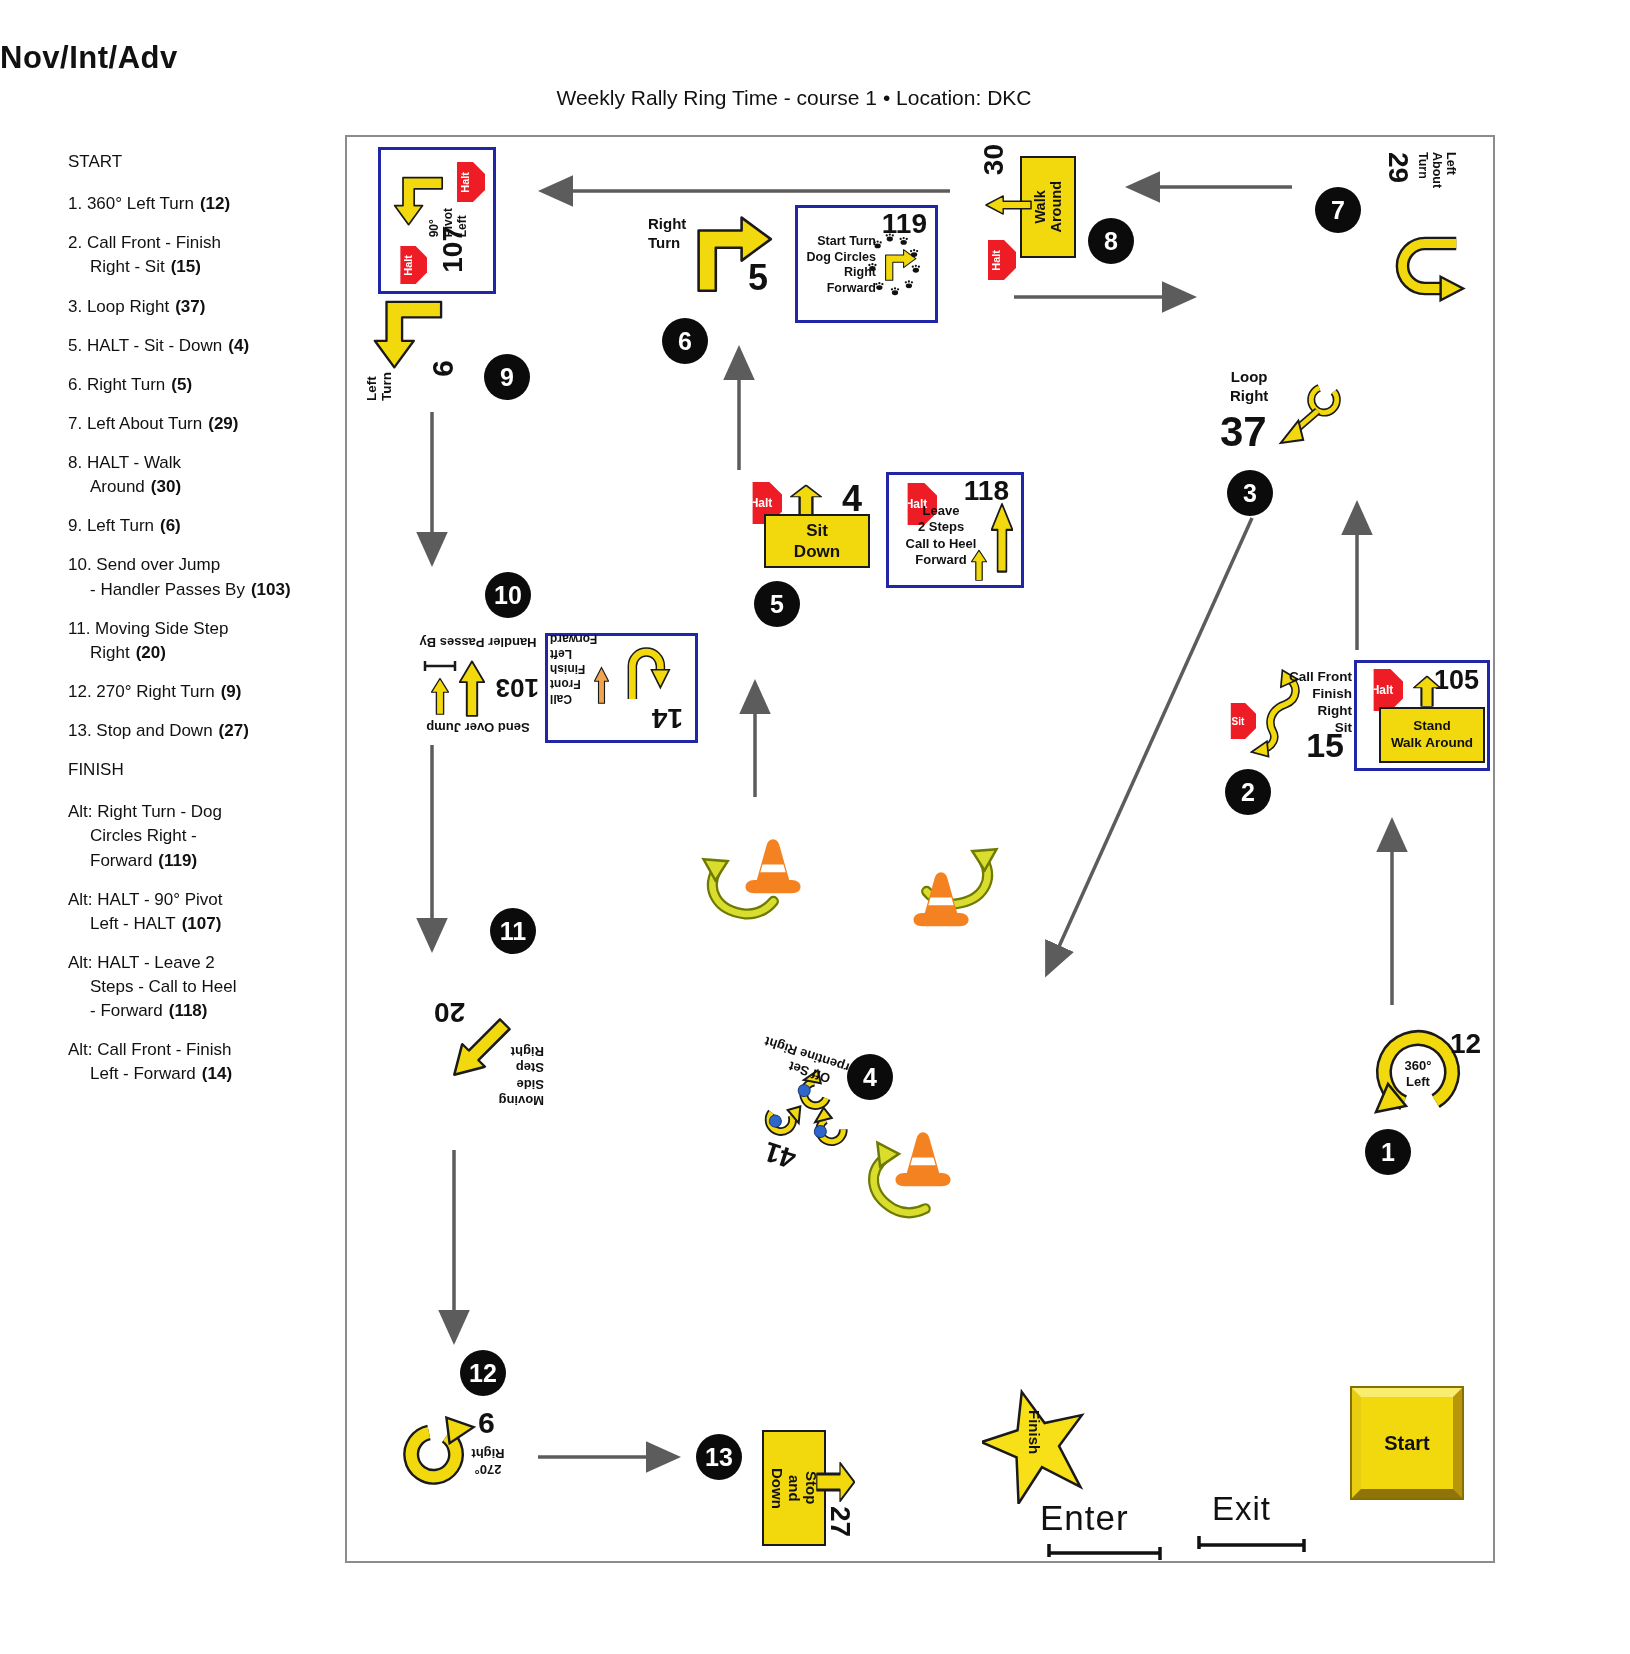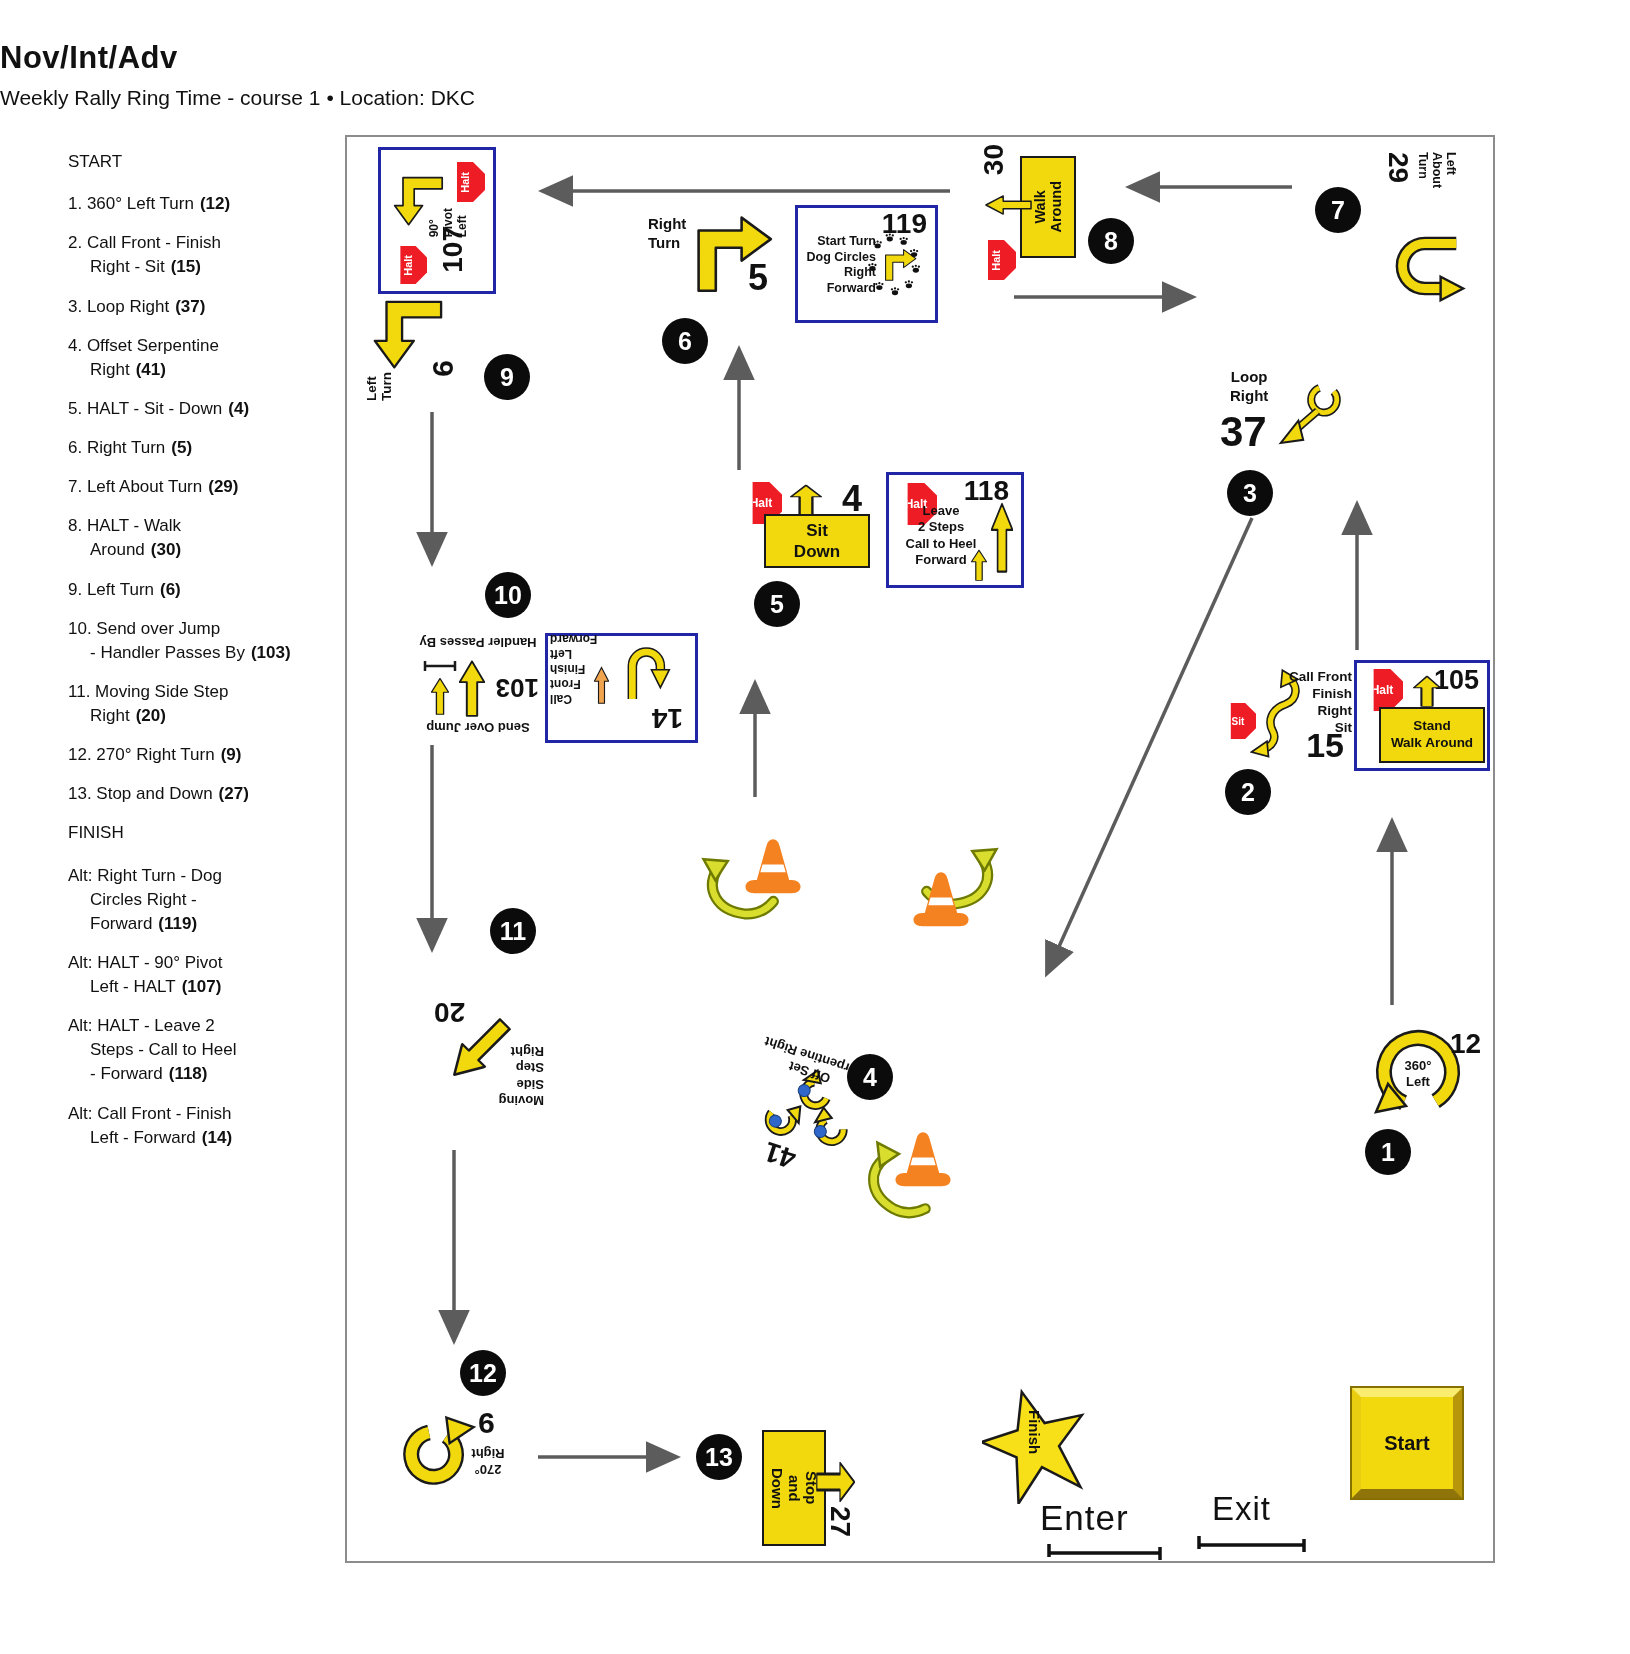--- a/index.html
+++ b/index.html
@@ -2,21 +2,21 @@
 <html><head>
 <meta charset="utf-8">
 <style>
   html,body{margin:0;padding:0;background:#fff;}
   .page{position:relative;width:1630px;height:1654px;background:#fff;overflow:hidden;
         font-family:"Liberation Sans",sans-serif;color:#111;}
   .abs{position:absolute;}
   .b{font-weight:bold;}
   .title{position:absolute;left:0;top:40px;width:1540px;
          font-size:31px;font-weight:bold;letter-spacing:.5px;}
-  .subtitle{position:absolute;left:0;top:86px;width:1540px;font-size:21px;}
+  .subtitle{position:absolute;left:0;top:86px;width:1540px;text-align:center;font-size:21px;padding-left:24px;}
   .sidebar{position:absolute;left:68px;top:150px;width:268px;font-size:17px;line-height:1.42;}
   .si{margin-bottom:15px;white-space:pre-line;padding-left:22px;text-indent:-22px;}
   .si .n{font-weight:bold;margin-left:6px;}
   .cap{margin-bottom:18px;}
   .board{position:absolute;left:345px;top:135px;width:1146px;height:1424px;border:2px solid #8C8C8C;}
   .sign{position:absolute;}
   .navybox{border:3px solid #2026A6;background:#fff;}
   .badge{position:absolute;width:46px;height:46px;border-radius:50%;background:#0B0B0B;color:#fff;
          font-weight:bold;font-size:25px;display:flex;align-items:center;justify-content:center;}
   .oct{position:absolute;background:#EE1C25;color:#fff;display:flex;align-items:center;justify-content:center;
@@ -72,22 +72,20 @@
 
   <div class="title">Nov/Int/Adv</div>
   <div class="subtitle">Weekly Rally Ring Time - course 1  •  Location: DKC</div>
 
   <div class="sidebar">
     <div class="si cap">START</div>
     <div class="si"><span>1. 360° Left Turn</span><span class="n">(12)</span></div>
     <div class="si"><span>2. Call Front - Finish
 Right - Sit</span><span class="n">(15)</span></div>
     <div class="si"><span>3. Loop Right</span><span class="n">(37)</span></div>
-    <div class="si"><span>4. Offset Serpentine
-Right</span><span class="n">(41)</span></div>
     <div class="si"><span>5. HALT - Sit - Down</span><span class="n">(4)</span></div>
     <div class="si"><span>6. Right Turn</span><span class="n">(5)</span></div>
     <div class="si"><span>7. Left About Turn</span><span class="n">(29)</span></div>
     <div class="si"><span>8. HALT - Walk
 Around</span><span class="n">(30)</span></div>
     <div class="si"><span>9. Left Turn</span><span class="n">(6)</span></div>
     <div class="si"><span>10. Send over Jump
 - Handler Passes By</span><span class="n">(103)</span></div>
     <div class="si"><span>11. Moving Side Step
 Right</span><span class="n">(20)</span></div>

